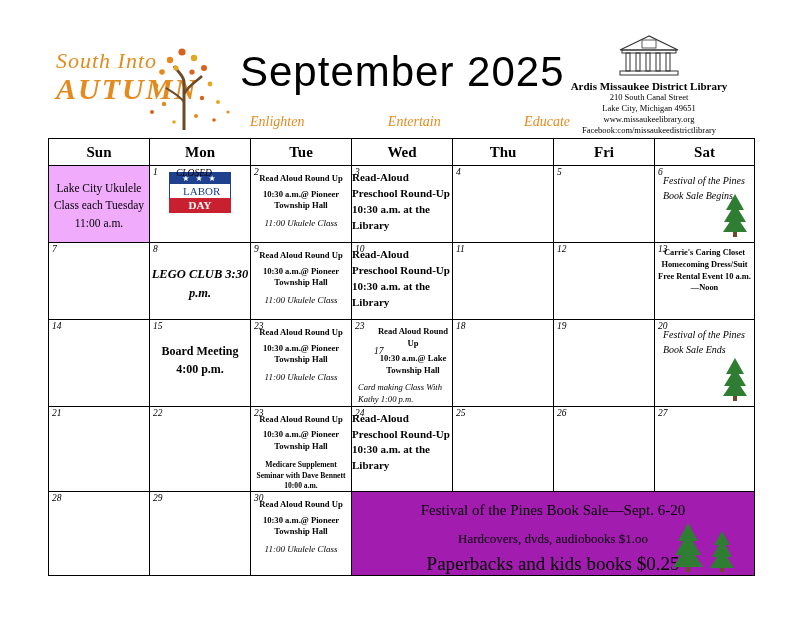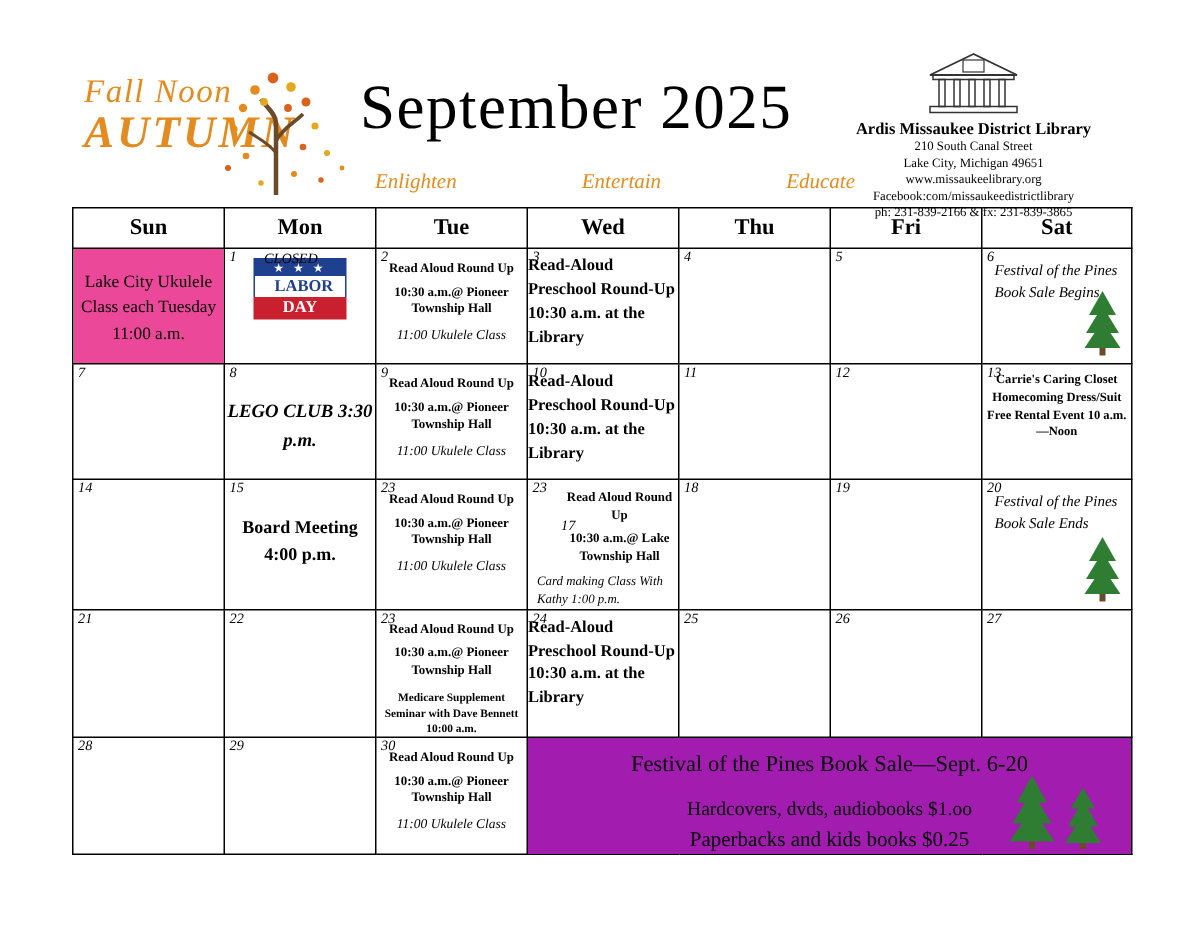--- a/index.html
+++ b/index.html
@@ -24,21 +24,21 @@
     color:#e38b1f;
     line-height:1;
   }
   .logo-fall{font-size:22px;display:block;letter-spacing:1px;}
   .logo-autumn{font-size:30px;display:block;font-weight:bold;letter-spacing:2px;margin-top:2px;}
   .tree-svg{position:absolute;left:92px;top:-2px;}
 
   .month-title{
     position:absolute;left:240px;top:48px;
     font-size:42px;letter-spacing:1px;
-    font-family:Liberation Serif, serif;
+    font-family:Liberation Sans, sans-serif;
   }
   .tagline{
     position:absolute;left:250px;top:114px;width:320px;
     display:flex;justify-content:space-between;
     font-style:italic;font-size:14px;color:#e38b1f;text-align:center;
   }
 
   .libinfo{
     position:absolute;right:36px;top:34px;width:230px;text-align:center;
     font-family:"Liberation Serif", serif;
@@ -75,21 +75,21 @@
   .daynum2{
     position:absolute;left:22px;top:2px;
     font-size:9.5px;font-style:italic;margin-top:24px;
   }
   .cell-body{
     padding-top:3px;
     text-align:center;
     font-size:9px;
     line-height:1.25;
   }
-  .orange{background:#ec4899;}
+  .orange{background:#f0abfc;}
   .orange-cell{
     text-align:center;
     font-size:11.5px;
     line-height:1.5;
     padding-top:14px;
     font-family:"Liberation Serif", serif;
   }
 
   .readaloud{
     font-size:8.6px;font-weight:bold;line-height:1.35;padding-top:4px;
@@ -123,48 +123,48 @@
   .tree-cell2{position:absolute;right:6px;bottom:4px;}
 
   
   .labor{
     margin:6px auto 0 auto;width:62px;
   }
   .labor-top{
     background:#1f3f8f;color:#fff;text-align:center;font-size:8px;letter-spacing:2px;padding:2px 0 1px 0;
   }
   .labor-mid{
-    background:#fff;color:#1f3f8f;text-align:center;font-size:11px;font-weight:bold;border-left:1px solid #1f3f8f;border-right:1px solid #1f3f8f;padding:1px 13px;
+    background:#fff;color:#1f3f8f;text-align:center;font-size:11px;font-weight:normal;border-left:1px solid #1f3f8f;border-right:1px solid #1f3f8f;padding:1px 13px;
   }
   .labor-bot{
     background:#c8202e;color:#fff;text-align:center;font-size:11px;font-weight:bold;padding:1px 0 2px 0;
   }
   .closed{
     position:absolute;left:26px;top:2px;font-size:9.5px;font-style:italic;
   }
 
   
   .banner{
     background:#a21caf;text-align:center;position:relative;
   }
   .banner-l1{font-size:15px;padding-top:10px;}
   .banner-l2{font-size:13px;padding-top:12px;}
-  .banner-l3{font-size:14px;padding-top:6px;}
+  .banner-l3{font-size:19px;padding-top:6px;}
   .banner-trees{position:absolute;right:8px;bottom:2px;}
 </style>
 </head>
 <body>
 
 <div class="page">
 
   <div class="header">
 
     <div class="logo">
       <span class="logo-text">
-        <span class="logo-fall">Fall Noon</span>
+        <span class="logo-fall">South Into</span>
         <span class="logo-autumn">AUTUMN</span>
       </span>
       <svg class="tree-svg" width="96" height="92" viewBox="0 0 96 92">
         <path d="M44 88 L44 40 C44 34 38 30 34 24" stroke="#6b4a2a" stroke-width="3" fill="none"></path>
         <path d="M44 52 C48 44 56 40 62 34" stroke="#6b4a2a" stroke-width="2.5" fill="none"></path>
         <path d="M44 60 C40 54 32 50 26 46" stroke="#6b4a2a" stroke-width="2" fill="none"></path>
         <circle cx="30" cy="18" r="3.2" fill="#e38b1f"></circle>
         <circle cx="42" cy="10" r="3.6" fill="#d9621d"></circle>
         <circle cx="54" cy="16" r="3.2" fill="#e3a81f"></circle>
         <circle cx="64" cy="26" r="3" fill="#d9621d"></circle>
@@ -202,21 +202,20 @@
         <rect x="44" y="19" width="4" height="18" fill="none" stroke="#333" stroke-width="1"></rect>
         <rect x="54" y="19" width="4" height="18" fill="none" stroke="#333" stroke-width="1"></rect>
         <rect x="8" y="37" width="58" height="4" fill="none" stroke="#333" stroke-width="1"></rect>
         <rect x="30" y="6" width="14" height="8" fill="none" stroke="#333" stroke-width="0.8"></rect>
       </svg>
       <div class="lib-name">Ardis Missaukee District Library</div>
       <div class="lib-line">210 South Canal Street</div>
       <div class="lib-line">Lake City, Michigan 49651</div>
       <div class="lib-line">www.missaukeelibrary.org</div>
       <div class="lib-line">Facebook:com/missaukeedistrictlibrary</div>
-      <div class="lib-line">ph: 231-839-2166 &amp; fx: 231-839-3865</div>
     </div>
   </div>
 
   <table class="cal">
     <colgroup>
       <col style="width:101px">
         <col style="width:101px">
         <col style="width:101px">
         <col style="width:101px">
       <col style="width:101px">

